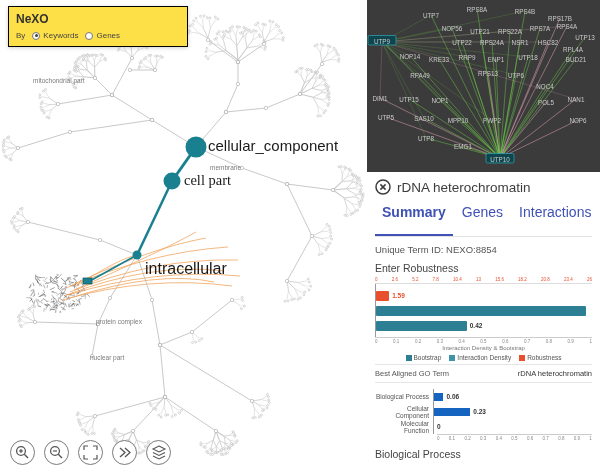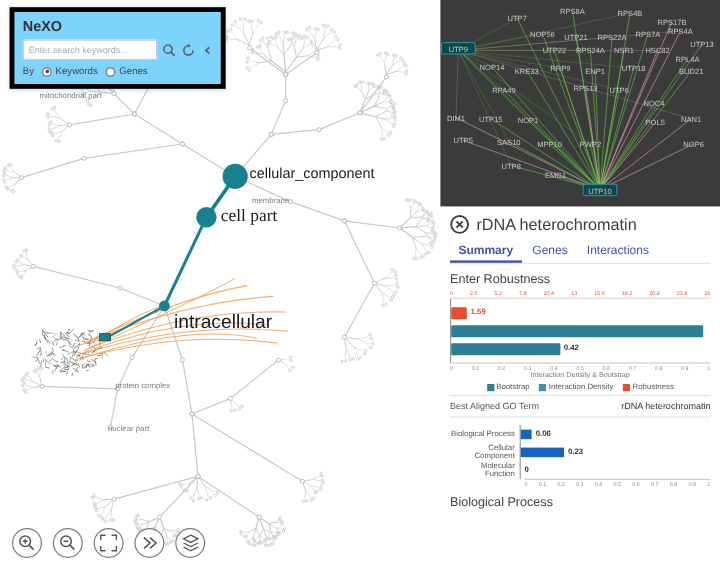--- a/index.html
+++ b/index.html
@@ -5,22 +5,22 @@
   * { box-sizing: border-box; margin: 0; padding: 0; }
   body { font-family: "Liberation Sans", sans-serif; background: #fff; }
   .app { position: relative; width: 600px; height: 473px; display: flex; overflow: hidden; background: #fff; }
 
   
   .tree-panel { position: relative; width: 367px; height: 473px; background: #fff; flex: none; overflow: hidden; }
   #treeSvg { position: absolute; left: 0; top: 0; }
   .tree-label { position: absolute; color: #1a1a1a; white-space: nowrap; cursor: pointer; }
   .minor-label { position: absolute; color: #7a7a7a; font-size: 6.5px; white-space: nowrap; cursor: pointer; }
 
-  .search-card { position: absolute; left: 8px; top: 6px; width: 180px; background: #7dd3fc;
-    border: 4px solid #000000; box-shadow: 0 1px 4px rgba(0,0,0,.18); padding: 5px 7px 6px; z-index: 5; }
+  .search-card { position: absolute; left: 8px; top: 6px; width: 180px; background: #fde047;
+    border: 1px solid #000000; box-shadow: 0 1px 4px rgba(0,0,0,.18); padding: 5px 7px 6px; z-index: 5; }
   .search-title { font-size: 12px; font-weight: bold; color: #333; }
   .search-row { display: flex; align-items: center; gap: 4px; margin-top: 4px; }
   input.search { flex: 1; height: 17px; border: 1px solid #ccc; font-size: 7.5px; padding: 0 4px; color: #333; outline: none; min-width: 0; font-family: "Liberation Sans", sans-serif; }
   input.search::placeholder { color: #aaa; }
   .sicon { display: flex; align-items: center; justify-content: center; cursor: pointer; }
   .sicon svg { display: block; }
   .radio-row { display: flex; align-items: center; gap: 7px; margin-top: 5px; font-size: 8px; color: #444; }
   .radio-row label { display: flex; align-items: center; cursor: pointer; }
   .radio { width: 8px; height: 8px; border: 1px solid #777; border-radius: 50%; display: inline-block; position: relative; margin-right: 3px; background: #fff; }
   .radio.sel::after { content: ""; position: absolute; left: 1.5px; top: 1.5px; right: 1.5px; bottom: 1.5px; background: #444; border-radius: 50%; }
@@ -33,21 +33,21 @@
   
   .right-col { width: 233px; flex: none; display: flex; flex-direction: column; }
   .network-panel { position: relative; height: 172px; background: #3b3b3b; flex: none; overflow: hidden; }
   .net-label { font-size: 6.3px; fill: #c9c9c9; cursor: pointer; }
 
   .detail-panel { flex: 1; background: #fff; padding: 5px 8px 4px; overflow: hidden; }
   .detail-header { display: flex; align-items: center; gap: 6px; padding-top: 2px; }
   .close-ic { display: flex; cursor: pointer; }
   .detail-title { font-size: 13.5px; color: #3d3d3d; }
   .tabs { display: flex; gap: 2px; border-bottom: 1px solid #e3e3e3; margin-top: 5px; }
-  .tab { font-size: 10px; color: #3f51b5; padding: 4px 7px 2px; cursor: pointer; }
+  .tab { font-size: 14px; color: #3f51b5; padding: 4px 7px 14px; cursor: pointer; }
   .tab.active { border-bottom: 2px solid #3f51b5; font-weight: bold; }
   .term-id { font-size: 9.5px; color: #555; margin: 7px 0 2px; }
   .section-h { font-size: 10.5px; color: #444; margin: 7px 0 3px; }
 
   .rob-chart { margin-top: 1px; }
   .ticks { display: flex; justify-content: space-between; font-size: 4.5px; color: #888; }
   .ticks.orange { color: #e8502d; border-bottom: 1px solid #ddd; padding-bottom: 1px; }
   .ticks.bottom { border-top: 1px solid #ccc; padding-top: 1px; }
   .rob-bars { border-left: 1px solid #999; padding: 3px 0; }
   .rbar-row { height: 13px; display: flex; align-items: center; margin: 2px 0; }
@@ -1420,52 +1420,31 @@
         <path d="M76 286 Q 120 258 137 255" fill="none" stroke="#f0a258" stroke-width="0.9" opacity="0.85"></path>
         <line x1="196" y1="147" x2="172" y2="181" stroke="#19808f" stroke-width="3"></line>
         <line x1="172" y1="181" x2="137" y2="255" stroke="#19808f" stroke-width="2.5"></line>
         <line x1="137" y1="255" x2="88" y2="282" stroke="#19808f" stroke-width="1.8"></line>
         <circle cx="196" cy="147" r="10.5" fill="#19808f"></circle>
         <circle cx="172" cy="181" r="8.5" fill="#19808f"></circle>
         <circle cx="137" cy="255" r="4.5" fill="#19808f"></circle>
         <rect x="83" y="278" width="9" height="6" fill="#19808f" stroke="#0d5560" stroke-width="0.7"></rect>
       </svg>
     <div id="treeLabels">
-        <div class="tree-label" style="left: 208px; top: 137px; font-size: 12px;">cellular_component</div>
+        <div class="tree-label" style="left: 208px; top: 137px; font-size: 15px;">cellular_component</div>
         <div class="tree-label" style="left: 184px; top: 172px; font-size: 14.5px; font-family: Liberation Serif, serif;">cell part</div>
         <div class="tree-label" style="left: 145px; top: 260px; font-size: 16px;">intracellular</div>
         <div class="minor-label" style="left: 33px; top: 77px;">mitochondrial part</div>
         <div class="minor-label" style="left: 210px; top: 164px;">membrane</div>
         <div class="minor-label" style="left: 96px; top: 318px;">protein complex</div>
         <div class="minor-label" style="left: 90px; top: 354px;">nuclear part</div>
       </div>
 
     <div class="search-card">
       <div class="search-title">NeXO</div>
-      <div class="search-row">
-        <input class="search" type="text" placeholder="Enter search keywords..." style="">
-        <span class="sicon">
-          <svg width="12" height="12" viewBox="0 0 12 12">
-              <circle cx="5" cy="5" r="3.4" fill="none" stroke="#555" stroke-width="1.2"></circle>
-              <line x1="7.6" y1="7.6" x2="10.6" y2="10.6" stroke="#555" stroke-width="1.3"></line>
-            </svg>
-        </span>
-        <span class="sicon">
-          <svg width="12" height="12" viewBox="0 0 12 12">
-              <path d="M9.8 6 A3.8 3.8 0 1 1 6 2.2" fill="none" stroke="#555" stroke-width="1.2"></path>
-              <path d="M6 0.6 L8 2.2 L6 3.8 Z" fill="#555"></path>
-            </svg>
-        </span>
-        <span class="sicon">
-          <svg width="10" height="12" viewBox="0 0 10 12">
-              <line x1="1" y1="1" x2="1" y2="11" stroke="#ccc" stroke-width="1"></line>
-              <polyline points="7.5,3.5 4.5,6 7.5,8.5" fill="none" stroke="#555" stroke-width="1.2"></polyline>
-            </svg>
-        </span>
-      </div>
       <div class="radio-row">
         <span>By</span>
         <label>
           <span class="radio sel"></span>
           <span>Keywords</span>
         </label>
         <label>
           <span class="radio"></span>
           <span>Genes</span>
         </label>
@@ -1627,20 +1606,21 @@
         </span>
         <span class="detail-title">rDNA heterochromatin</span>
       </div>
 
       <div class="tabs" id="tabs">
           <span class="tab active">Summary</span>
           <span class="tab">Genes</span>
           <span class="tab">Interactions</span>
         </div>
 
+      <div class="term-id">Unique Term ID: NEXO:8854</div>
 
       <div class="section-h">Enter Robustness</div>
 
       <div class="rob-chart">
         <div class="ticks orange" id="robTop">
             <span>0</span>
             <span>2.6</span>
             <span>5.2</span>
             <span>7.8</span>
             <span>10.4</span>

